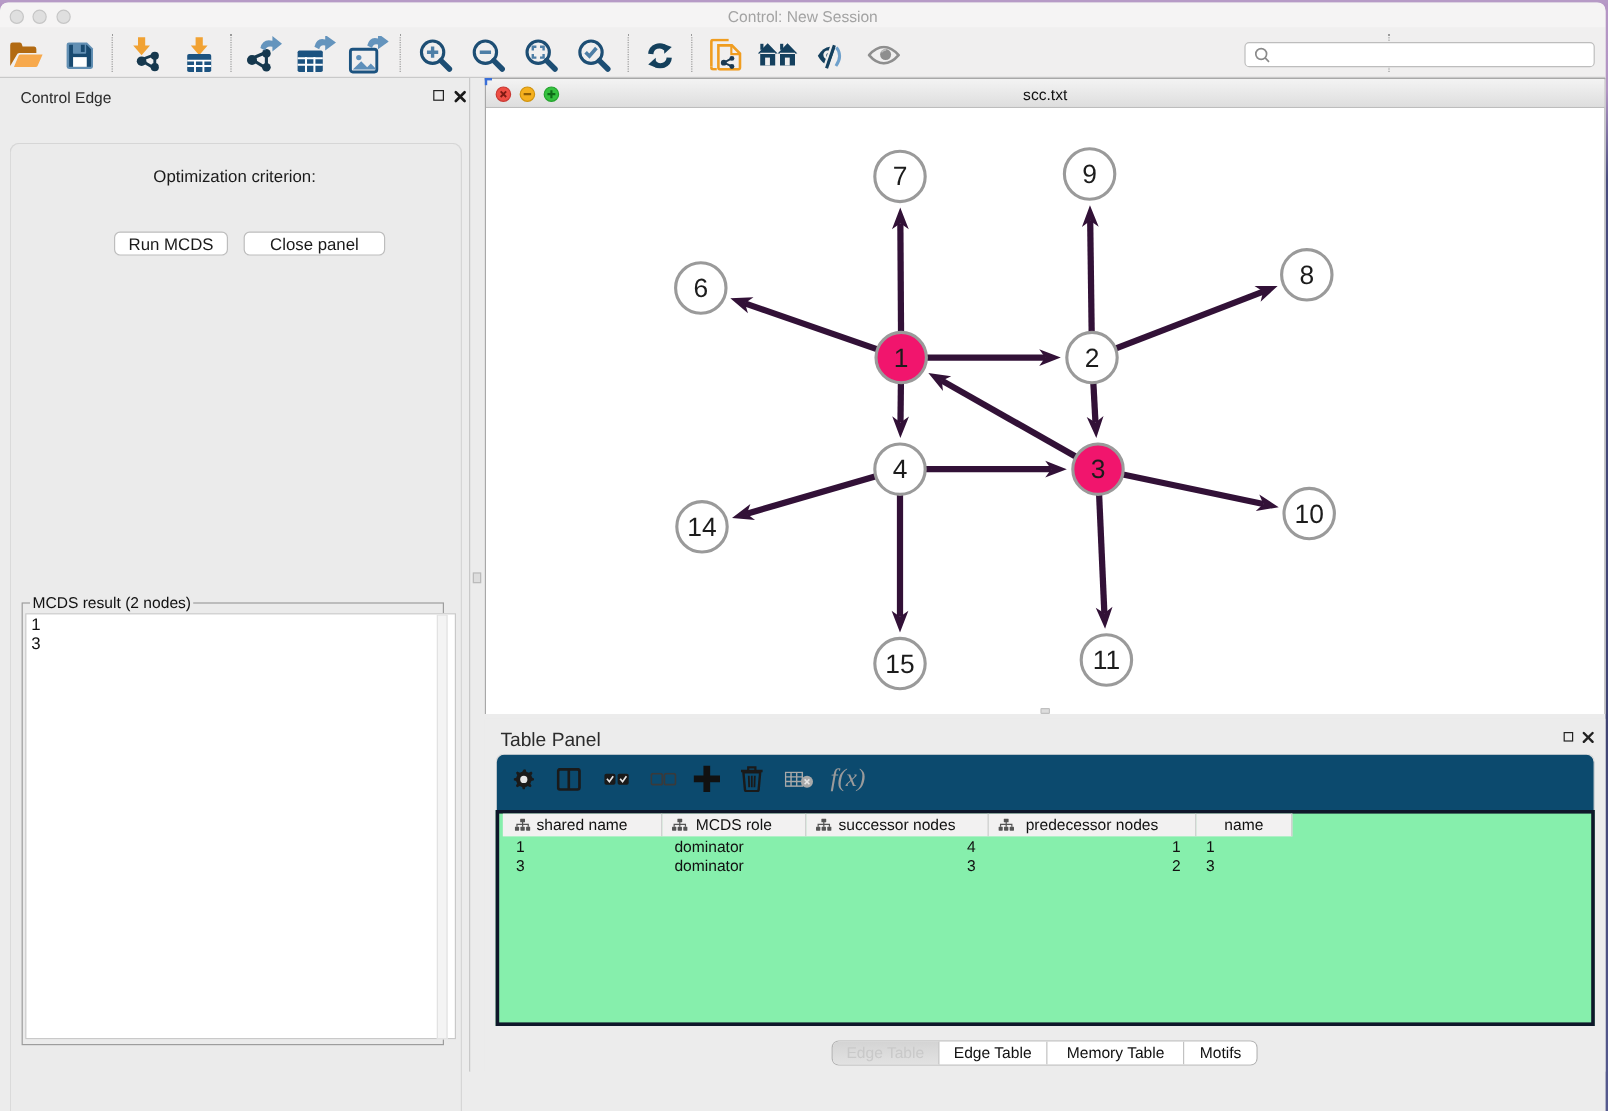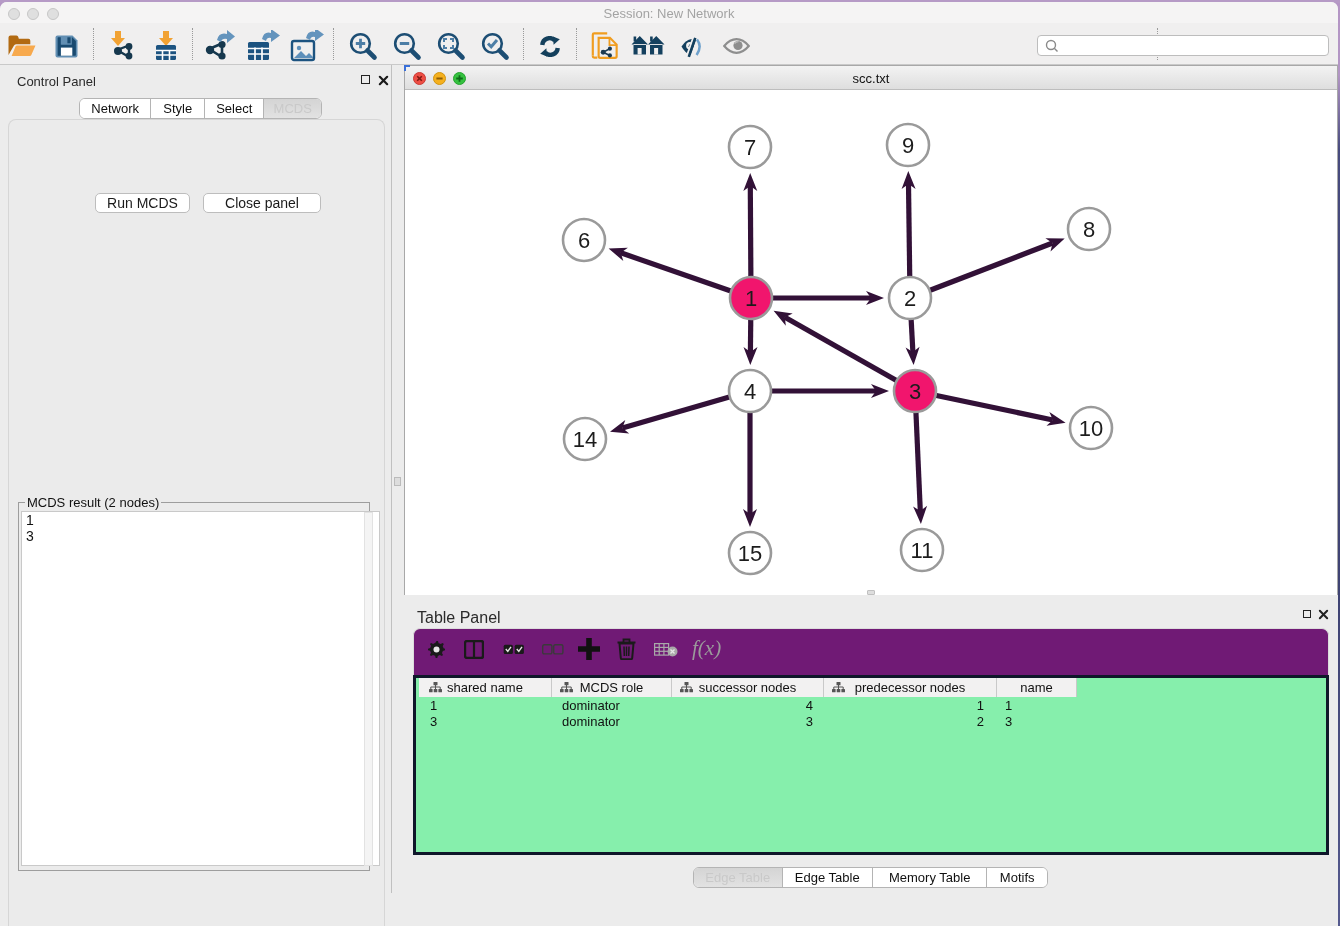--- a/index.html
+++ b/index.html
@@ -36,39 +36,39 @@
 #fsscroll { right:6px; top:0px; width:9px; height:354px; background:#f4f4f4; border:1px solid #e2e2e2; }
 
 #gutterv { left:392px; top:63px; width:12px; height:828px; background:#ececec; }
 #netwin { left:404px; top:63px; width:934px; height:530px; background:#fff; border:1px solid #a8a8a8; border-bottom:none; }
 #nettitle { left:0; top:0; width:932px; height:24px; background:linear-gradient(#f3f3f3,#dedede); border-bottom:1px solid #bdbdbd; }
 #netname { top:5px; left:0; width:932px; text-align:center; font-size:13px; color:#111; }
 .mtl { width:13px; height:13px; border-radius:50%; top:6px; }
 
 #tpanel { left:404px; top:597px; width:934px; height:294px; background:#ececec; }
 #tptitle { left:13px; top:10px; font-size:16px; color:#2b2b2b; }
-#tptoolbar { left:9px; top:29px; width:916px; height:47px; background:#701a75; border:1px solid #dcdcdc; border-radius:7px 7px 0 0; border-bottom:none; }
+#tptoolbar { left:9px; top:29px; width:916px; height:47px; background:#0c4a6e; border:1px solid #dcdcdc; border-radius:7px 7px 0 0; border-bottom:none; }
 #ttable { left:9px; top:76px; width:916px; height:180px; background:#86efac; border:3px solid #0f172a; }
 .th { top:0; height:19px; background:#f2f1f1; border-right:1px solid #c9c9c9; font-size:13px; color:#111; text-align:center; line-height:19px; }
 .trow { font-size:13px; color:#111; height:16px; line-height:16px; }
 #tabletabs { left:289px; top:268px; width:355px; }
 
 #statusbar { left:0; top:891px; width:1338px; height:33px; background:#701a75; border-top:1px solid #c4c4c4;margin-top:47px; }
 #listbtn { left:10px; top:7px; width:28px; height:21px; background:#fbfbfb; border:1px solid #ababab; }
 #membtn { left:1254px; top:7px; width:74px; height:22px; background:#f7f7f7; border:1px solid #b0b0b0; font-size:12px; color:#111; text-align:center; }
 </style>
 </head>
 <body>
 <div class="abs" id="topstrip"></div>
 <div class="abs" id="win">
   <div class="abs" id="titlebar">
     <div class="abs tl" style="left:8px;"></div>
     <div class="abs tl" style="left:27px;"></div>
     <div class="abs tl" style="left:47px;"></div>
-    <div class="abs" id="wtitle">Session: New Network</div>
+    <div class="abs" id="wtitle">Control: New Session</div>
   </div>
   <div class="abs" id="toolbar">
     <div class="abs tsep" style="left:93px;"></div>
     <div class="abs tsep" style="left:192px;"></div>
     <div class="abs tsep" style="left:333px;"></div>
     <div class="abs tsep" style="left:523px;"></div>
     <div class="abs tsep" style="left:576px;"></div>
     <div class="abs tsep" style="left:1157px;"></div>
     <svg class="abs" style="left:8px;top:12px;" width="28" height="21" viewBox="0 0 28 21">
       <path d="M0.5 20 L0.5 2.5 Q0.5 0.5 2.5 0.5 L8.5 0.5 Q10 0.6 10.3 2 L10.8 3.8 L20.5 3.8 Q22.3 3.9 22.3 5.8 L22.3 9.2 L8 9.2 Q6.5 9.3 6 10.6 Z" fill="#b26a12"></path>
@@ -197,32 +197,27 @@
       <path d="M11.5 5.5 Q13 3.5 15.5 3.6" stroke="#bcbcbc" stroke-width="1.4" fill="none"></path>
     </svg>
     <div class="abs" id="searchbox">
       <svg width="16" height="16" style="position:absolute;left:6px;top:2px;" viewBox="0 0 16 16">
           <circle cx="7" cy="7" r="4.5" fill="none" stroke="#8a8a8a" stroke-width="1.4"></circle>
           <line x1="10.3" y1="10.3" x2="13.5" y2="13.5" stroke="#8a8a8a" stroke-width="1.4"></line>
         </svg>
     </div>
   </div>
   <div class="abs" id="cpanel">
-    <div class="abs" id="cptitle">Control Panel</div>
+    <div class="abs" id="cptitle">Control Edge</div>
     <div class="abs" style="left:361px;top:10px;width:9px;height:9px;border:1.5px solid #222;"></div>
     <svg class="abs" style="left:378px;top:10px;" width="11" height="11" viewBox="0 0 12 12">
         <path d="M2 2 L10 10 M10 2 L2 10" stroke="#1a1a1a" stroke-width="2.4" stroke-linecap="round"></path>
       </svg>
-    <div class="abs tabstrip" id="cptabs">
-      <div class="tab" style="width:72px;">Network</div>
-      <div class="tab" style="width:54px;">Style</div>
-      <div class="tab" style="width:60px;">Select</div>
-      <div class="tab tabsel" style="width:57px;">MCDS</div>
-    </div>
     <div class="abs" id="cpcontent"></div>
+    <div class="abs" id="optlabel">Optimization criterion:</div>
     <div class="abs btn" id="btnrun">Run MCDS</div>
     <div class="abs btn" id="btnclose">Close panel</div>
     <div class="abs" id="fieldset">
       <div class="abs" id="fslegend">MCDS result (2 nodes)</div>
       <div class="abs" id="fstext">1<br>3
         <div class="abs" id="fsscroll"></div>
       </div>
     </div>
   </div>
   <div class="abs" id="gutterv">

